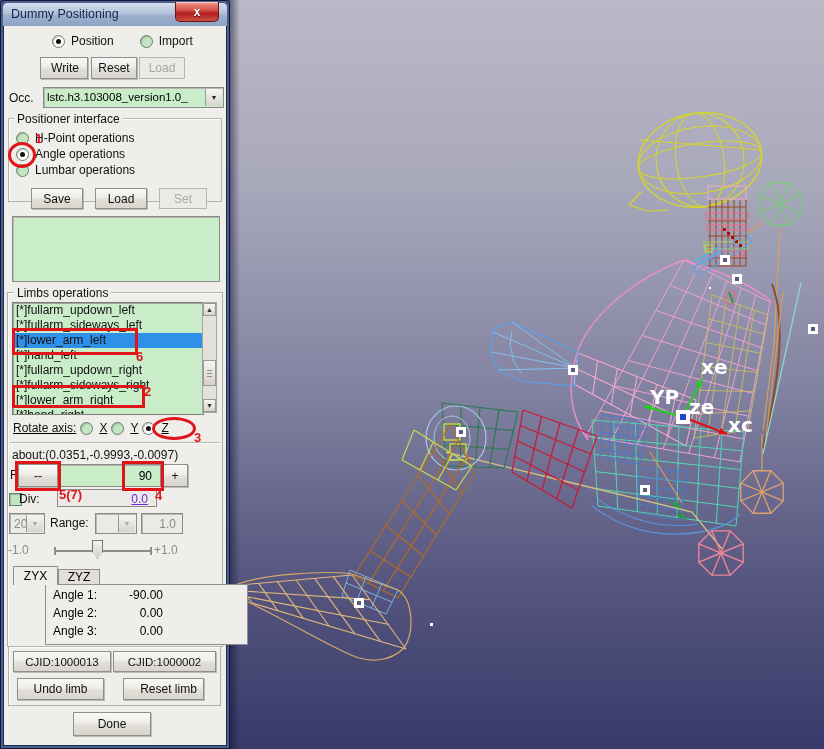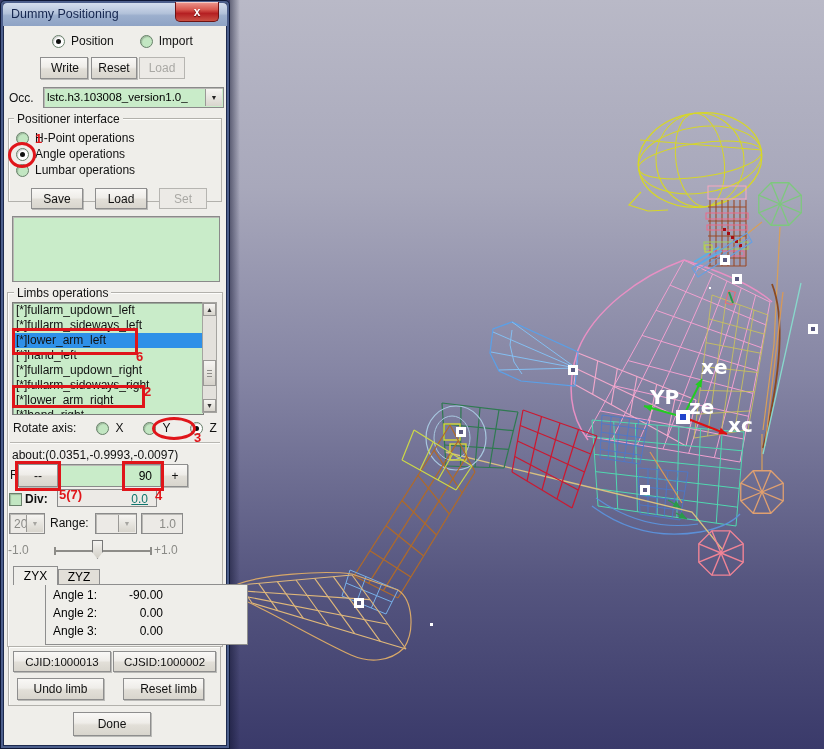--- a/index.html
+++ b/index.html
@@ -71,21 +71,21 @@
   .list-item.selected{background:#2e90e8;}
   #vscroll{position:absolute;left:198px;top:276px;width:15px;height:111px;
     background:#e3e1dc;border:1px solid #a5a4a0;box-sizing:border-box;}
   .sbtn{position:absolute;left:0;width:13px;height:13px;background:linear-gradient(180deg,#f6f5f2,#d8d5cd);
     border:1px solid #9a9996;box-sizing:border-box;font-size:7px;line-height:11px;text-align:center;color:#333;}
   #sthumb{position:absolute;left:0px;top:57px;width:13px;height:26px;
     background:linear-gradient(180deg,#f6f5f2,#d5d2ca);border:1px solid #9a9996;box-sizing:border-box;}
   #sthumb:after{content:"";position:absolute;left:3px;right:3px;top:9px;height:7px;
     background:repeating-linear-gradient(180deg,#8e8d89 0 1px,transparent 1px 3px);}
 
-  #rotate-row{position:absolute;left:9px;top:394px;display:flex;align-items:center;gap:20px;}
+  #rotate-row{position:absolute;left:9px;top:394px;display:flex;align-items:center;gap:4px;text-decoration:underline;}
   .sep{position:absolute;left:6px;right:6px;height:0;border-top:1px solid #b8b7b2;
     border-bottom:1px solid #fcfcfa;}
 
   
   .tab{position:absolute;box-sizing:border-box;border:1px solid #8e8e8e;font-size:12px;
     text-align:center;cursor:pointer;}
   .tab.active{background:#efeeea;border-bottom:none;z-index:2;}
   .tab.inactive{background:#e2dfd8;}
   #angles-box{position:absolute;left:9px;top:558px;width:203px;height:61px;
     border:1px solid #8e8e8e;box-sizing:border-box;background:#efeeea;z-index:1;margin-left:32px;}
@@ -461,23 +461,23 @@
       <span class="lbl" style="left:8px;top:422px;">about:(0.0351,-0.9993,-0.0097)</span>
 
       <span class="lbl" style="left:6px;top:442px;">Rot.Ang</span>
       <button class="btn" style="left:14px;top:438px;width:40px;height:23px;">--</button>
       <div class="field green" style="left:55px;top:438px;width:102px;height:23px;">
         <span style="position:absolute;right:8px;top:4px;font-size:12px;">90</span>
       </div>
       <button class="btn" style="left:158px;top:438px;width:26px;height:23px;">+</button>
 
       <span class="check" style="position:absolute;left:5px;top:467px;"></span>
-      <span class="lbl" style="left:21px;top:466px;font-weight:bold;">Div:</span>
+      <span class="lbl" style="left:15px;top:466px;">Div:</span>
       <div class="field gray" style="left:53px;top:463px;width:100px;height:18px;box-shadow:none;">
-        <span style="position:absolute;right:8px;top:2px;font-size:12px;color:#0f766e;text-decoration:underline;">0.0</span>
+        <span style="position:absolute;right:8px;top:2px;font-size:12px;color:#6d28d9;text-decoration:underline;">0.0</span>
       </div>
 
       <div class="field gray" style="left:5px;top:487px;width:36px;height:21px;">
         <span style="position:absolute;left:4px;top:3px;">20</span>
         <span class="combo-arrow dis">▼</span>
       </div>
       <span class="lbl" style="left:46px;top:490px;">Range:</span>
       <div class="field gray" style="left:91px;top:487px;width:42px;height:21px;">
         <span class="combo-arrow dis">▼</span>
       </div>
@@ -502,21 +502,21 @@
             <span class="av">0.00</span>
           </div>
           <div class="angrow">
             <span class="al">Angle 3:</span>
             <span class="av">0.00</span>
           </div>
         </div>
 
       <div class="groupbox" style="left:4px;top:620px;width:213px;height:60px;"></div>
       <button class="btn" style="left:9px;top:625px;width:98px;height:21px;font-size:11.5px;">CJID:1000013</button>
-      <button class="btn" style="left:109px;top:625px;width:103px;height:21px;font-size:11.5px;">CJSID:1000002</button>
+      <button class="btn" style="left:109px;top:625px;width:103px;height:21px;font-size:11.5px;">CJID:1000002</button>
       <button class="btn" style="left:13px;top:652px;width:87px;height:22px;">Undo limb</button>
       <button class="btn" style="left:119px;top:652px;width:81px;height:22px;padding-left:16px;">Reset limb</button>
 
       <button class="btn" style="left:69px;top:686px;width:78px;height:24px;">Done</button>
     </div>
 
     <div class="ann ellipse" style="left:8px;top:142px;width:22px;height:20px;"></div>
     <span class="annnum" style="left:35px;top:131px;">1</span>
 
     <div class="ann" style="left:12px;top:328px;width:120px;height:21px;"></div>

